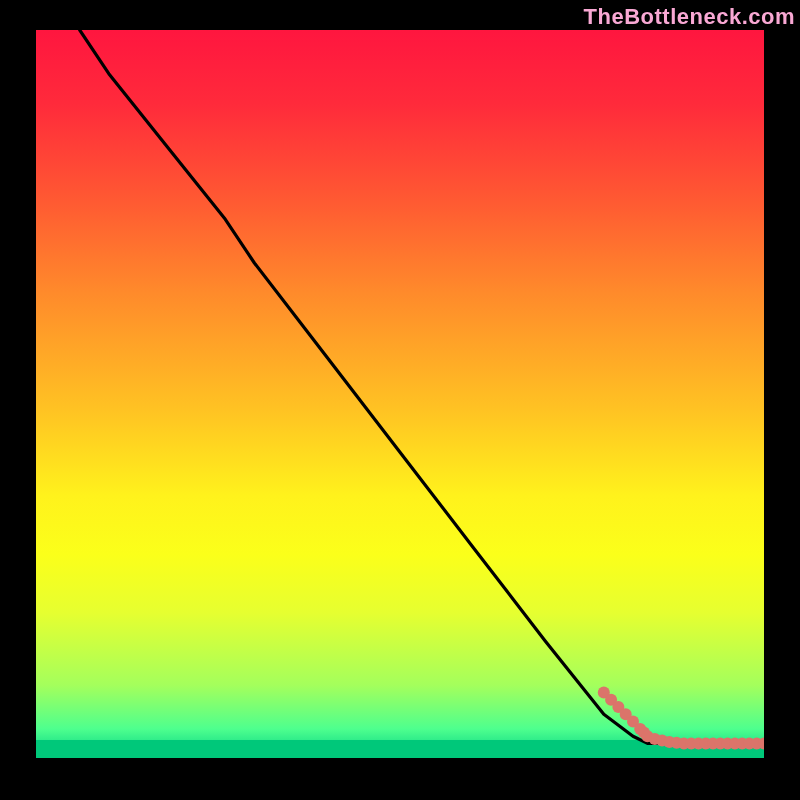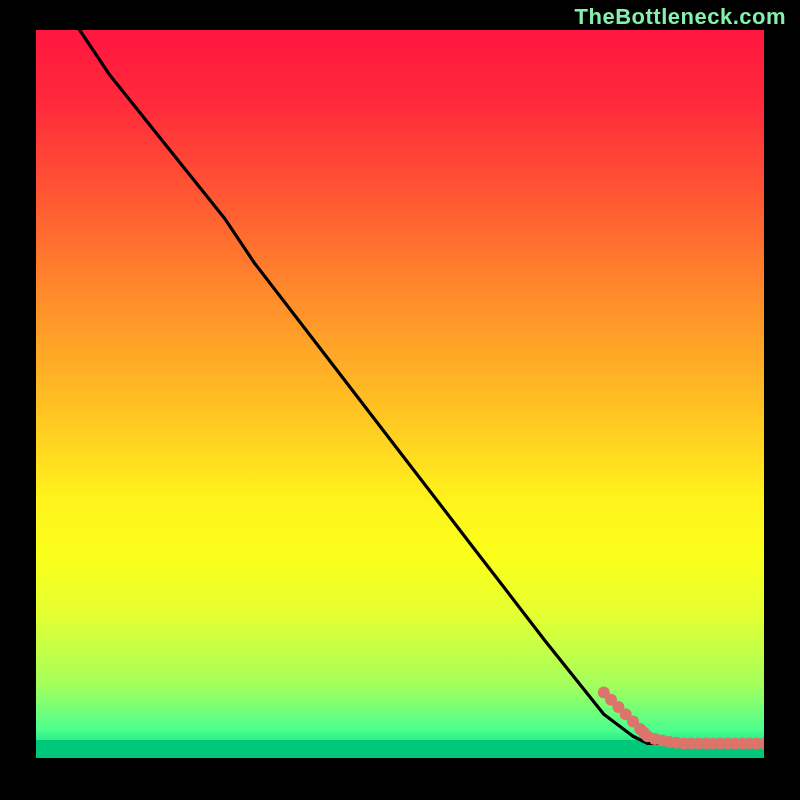--- a/index.html
+++ b/index.html
@@ -13,22 +13,22 @@
   }
   .frame {
     position: relative;
     width: 800px;
     height: 800px;
     background: #000;
   }
   .watermark {
     position: absolute;
     top: 4px;
-    right: 14px;
-    color: #86efac;
+    right: 5px;
+    color: #f9a8d4;
     font-size: 22px;
     font-weight: 600;
     letter-spacing: 0.5px;
     z-index: 50;
     user-select: none;
   }
   .plot {
     position: absolute;
     left: 36px;
     top: 30px;

